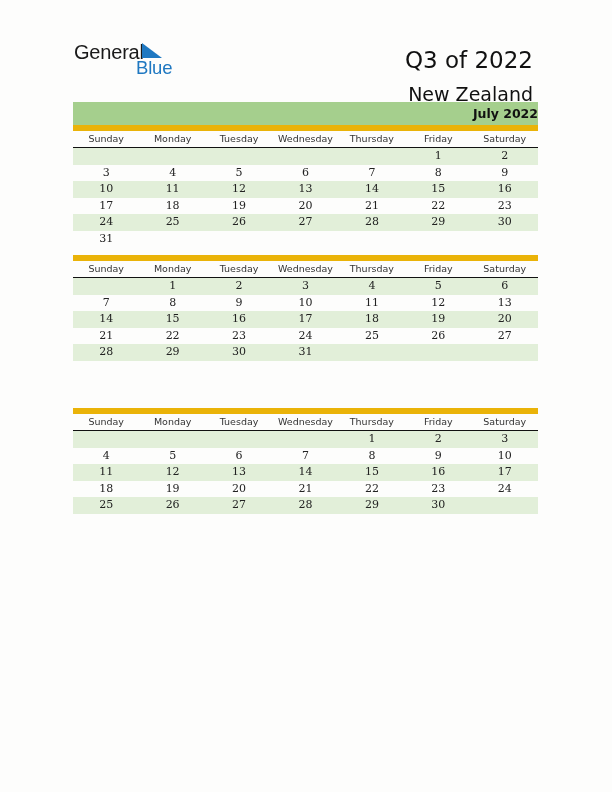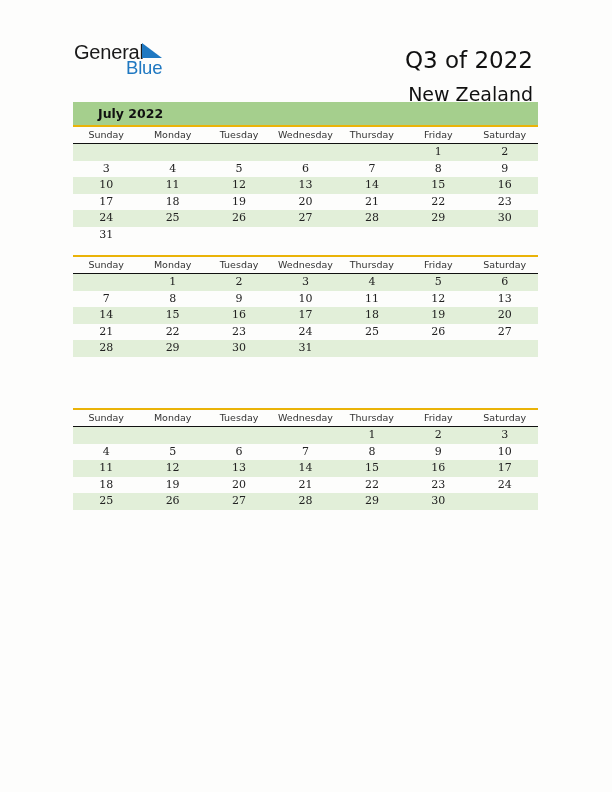--- a/index.html
+++ b/index.html
@@ -14,21 +14,21 @@
     .logo {
       position: absolute; left: 74px; top: 40px;
       width: 100px; height: 40px;
     }
     .logo-general {
       position: absolute; left: 0; top: 1px;
       font-family: "Liberation Sans", sans-serif;
       font-size: 20px; color: #1a1a1a; letter-spacing: -0.2px;
     }
     .logo-blue {
-      position: absolute; left: 52px; top: 17px;
+      position: absolute; left: 62px; top: 17px;
       font-family: "Liberation Sans", sans-serif;
       font-size: 18.5px; color: #1f78c1; letter-spacing: -0.2px;
     }
     .logo-triangle {
       position: absolute; left: 68px; top: 3px;
       width: 0; height: 0;
       border-left: 20px solid #1f78c1;
       border-top: 15px solid transparent;
     }
     .title-main {
@@ -37,26 +37,26 @@
     }
     .title-sub {
       position: absolute; right: 79px; top: 70px;
       font-size: 19px; color: #111; margin-top: 13px;
     }
     .month {
       position: absolute; left: 73px; width: 465px;
     }
     .month-header {
       height: 23px; background: #a5cf8d;
-      text-align: left;
+      text-align: right;
       font-weight: bold; font-size: 12.5px; line-height: 23px; color: #111; padding-left: 25px;
     }
     .dow-row {
       display: flex; height: 16px;
-      border-top: 2px solid #eab308;
+      border-top: 6px solid #eab308;
       border-bottom: 1.5px solid #111;
     }
     .dow {
       flex: 1; text-align: center; font-size: 9.5px; line-height: 16px; color: #333;
     }
     .week {
       display: flex; height: 16.5px;
     }
     .week.shaded { background: #e2efd9; }
     .day {

